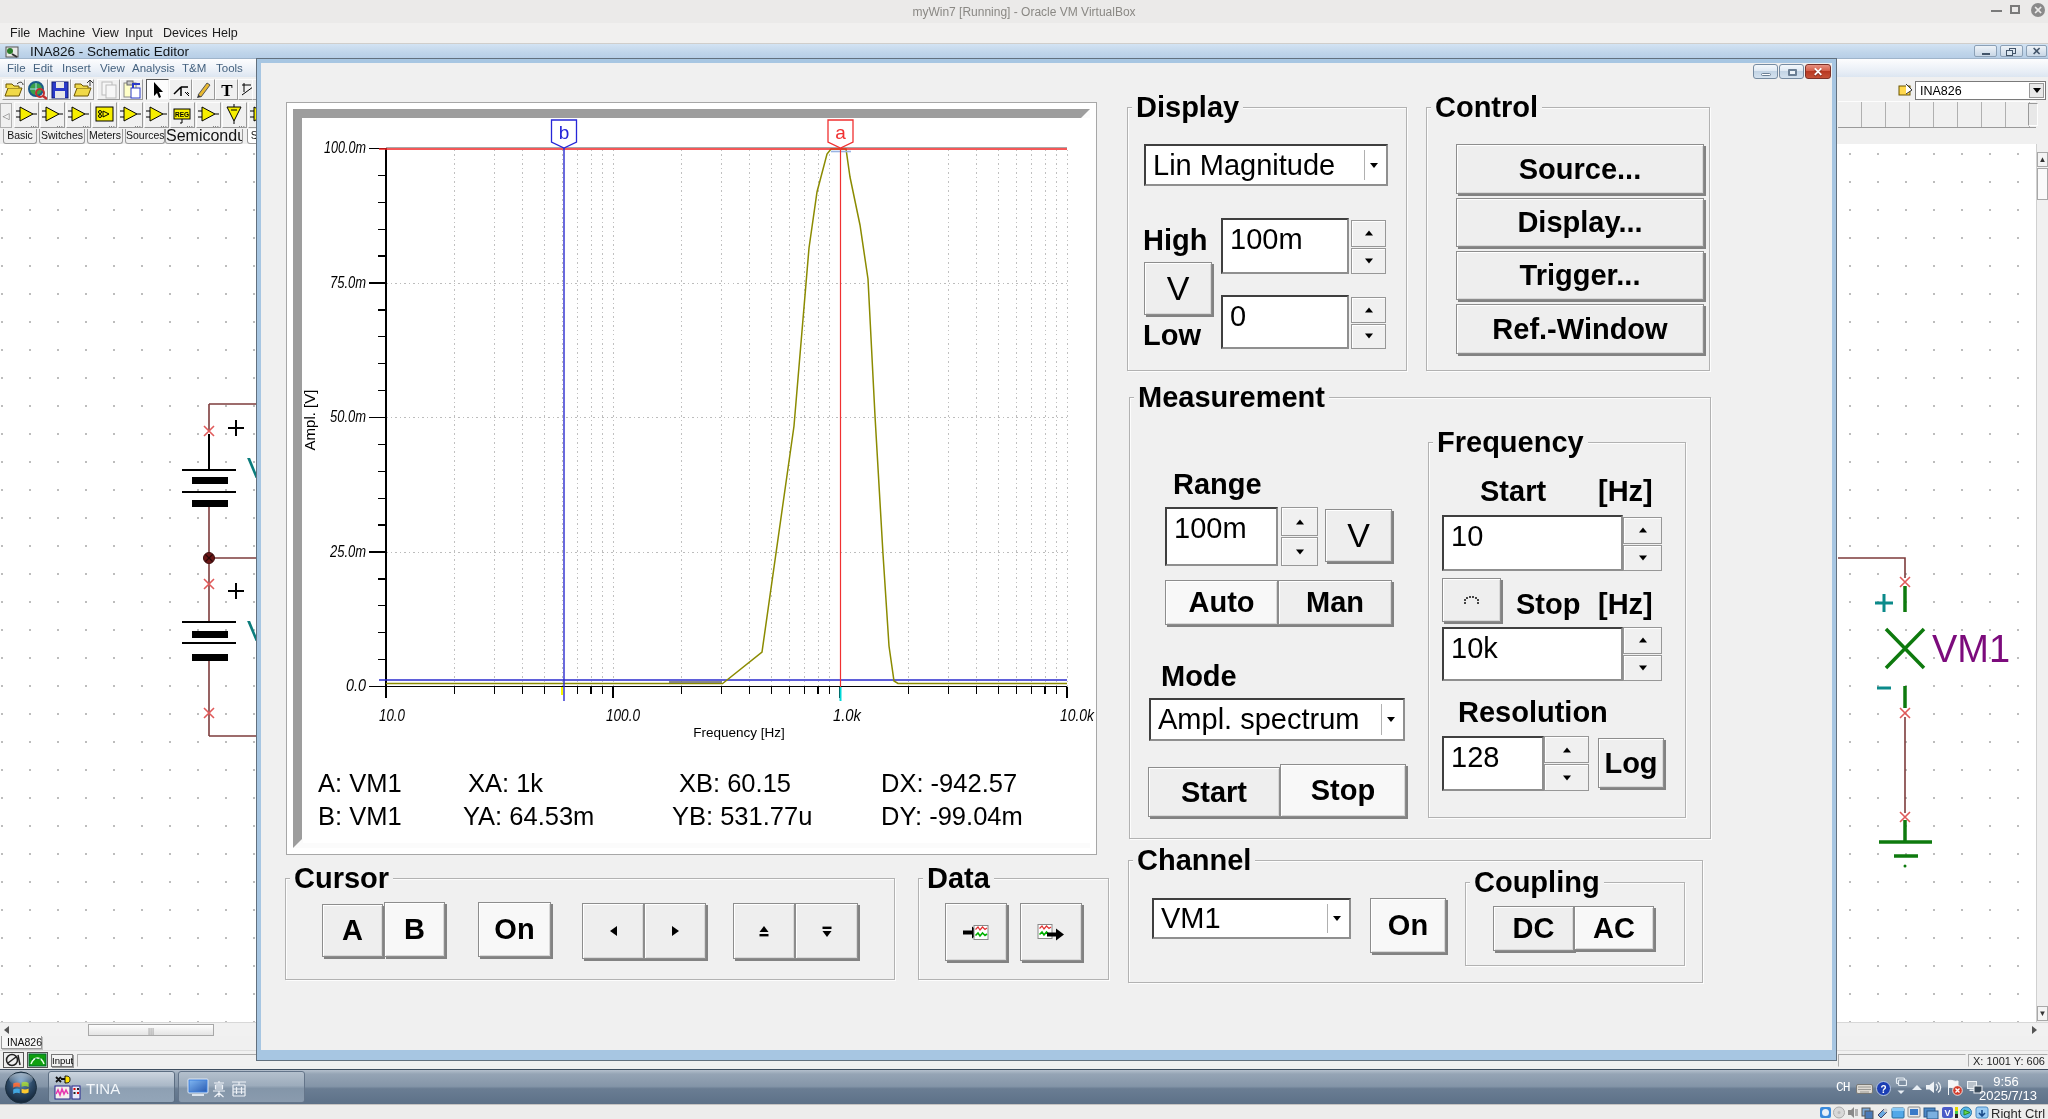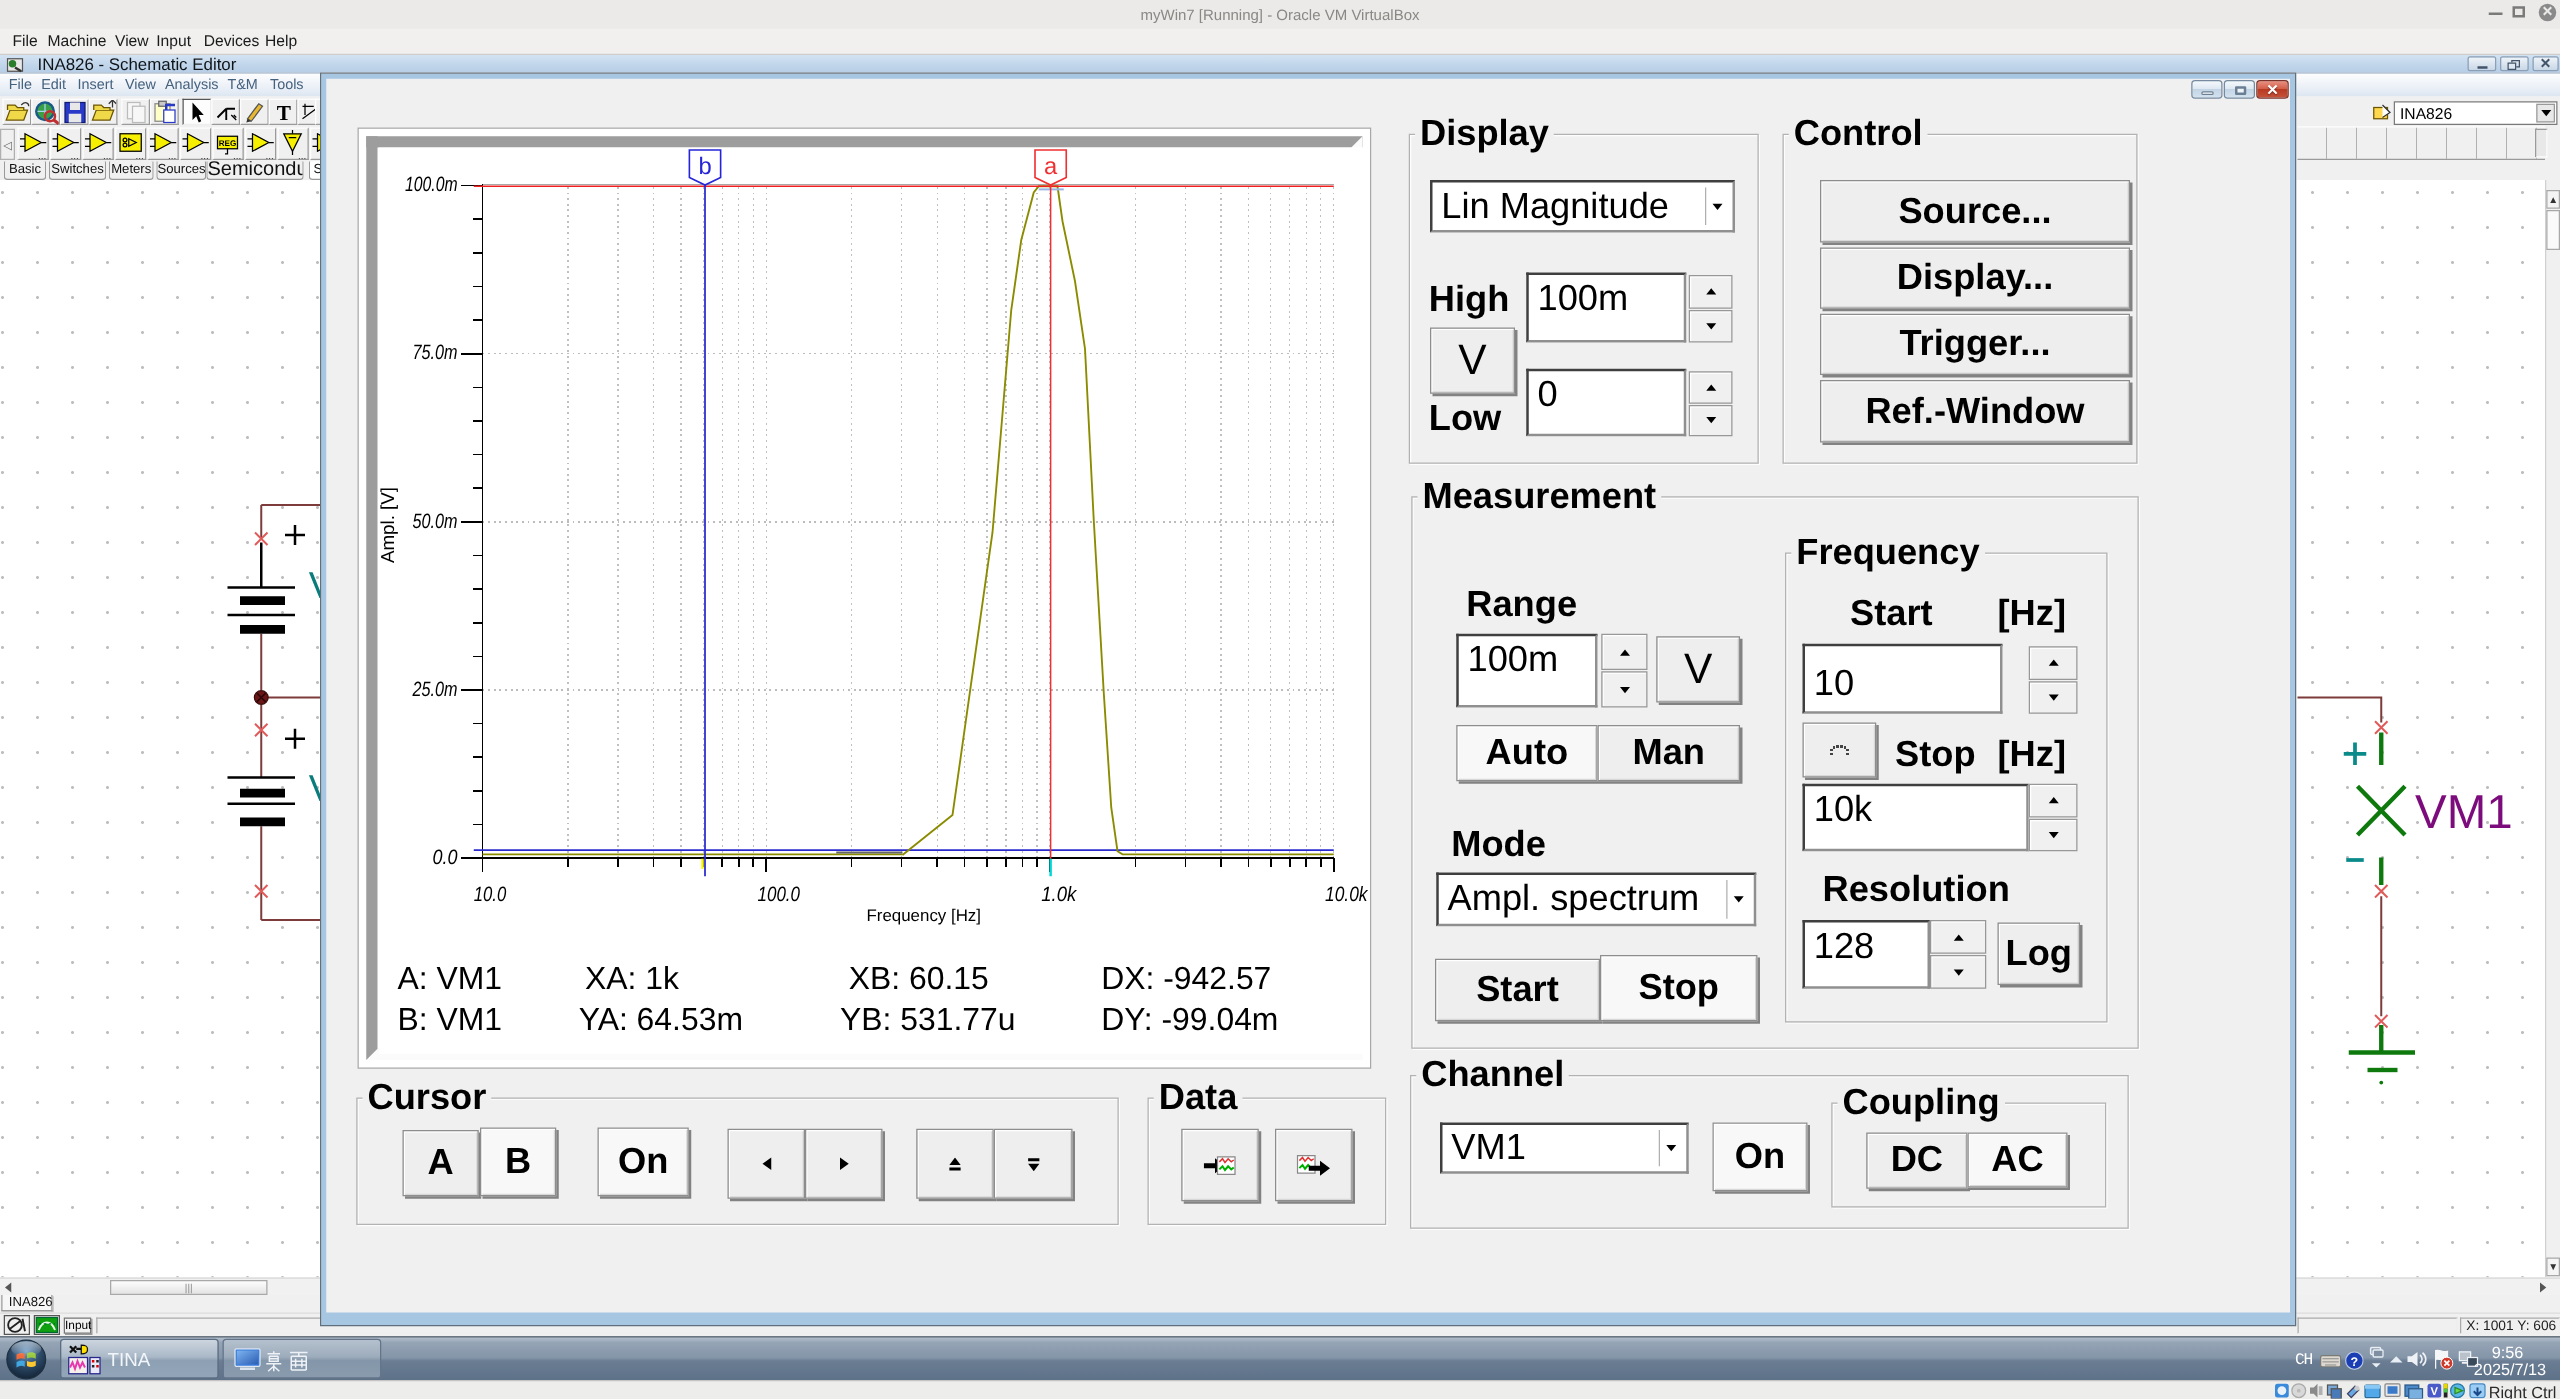--- a/index.html
+++ b/index.html
@@ -482,21 +482,21 @@
   <div class="btn lite" style="left:908px;top:521px;width:113px;height:45px">Auto</div>
   <div class="btn" style="left:1021px;top:521px;width:114px;height:45px">Man</div>
 
   <span class="lbl" style="left:904px;top:601px">Mode</span>
   <div class="field" style="left:892px;top:639px;width:256px;height:43px;font-size:29px">Ampl. spectrum<span class="carrow"></span></div>
   <div class="btn" style="left:891px;top:708px;width:132px;height:50px">Start</div>
   <div class="btn lite" style="left:1023px;top:705px;width:126px;height:53px">Stop</div>
 
   <span class="lbl" style="left:1223px;top:416px">Start</span>
   <span class="lbl" style="left:1341px;top:416px">[Hz]</span>
-  <div class="field" style="left:1185px;top:456px;width:160px;height:56px;align-items:flex-start;padding-top:14px">10</div>
+  <div class="field" style="left:1185px;top:456px;width:181px;height:56px;align-items:flex-start;padding-top:3px">10</div>
   <div class="spin" style="left:1366px;top:458px;width:39px;height:54px">
       <span class="sb">
         <i class="tri-u"></i>
       </span>
       <span class="sb">
         <i class="tri-d"></i>
       </span>
     </div>
   <div class="btn" style="left:1185px;top:519px;width:59px;height:44px">
       <svg width="16" height="8" shape-rendering="crispEdges">

